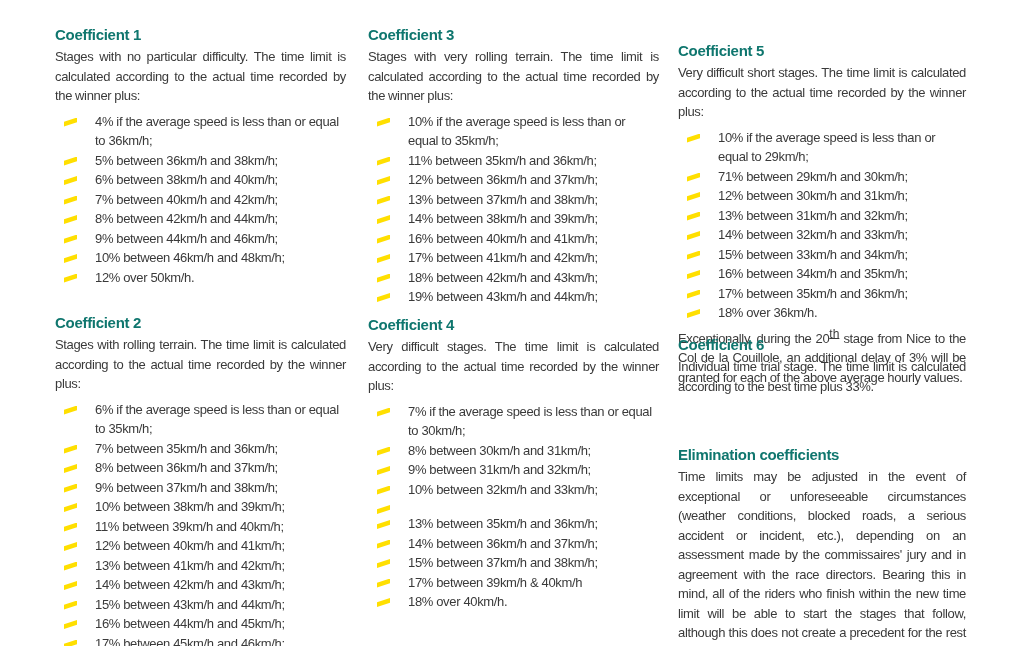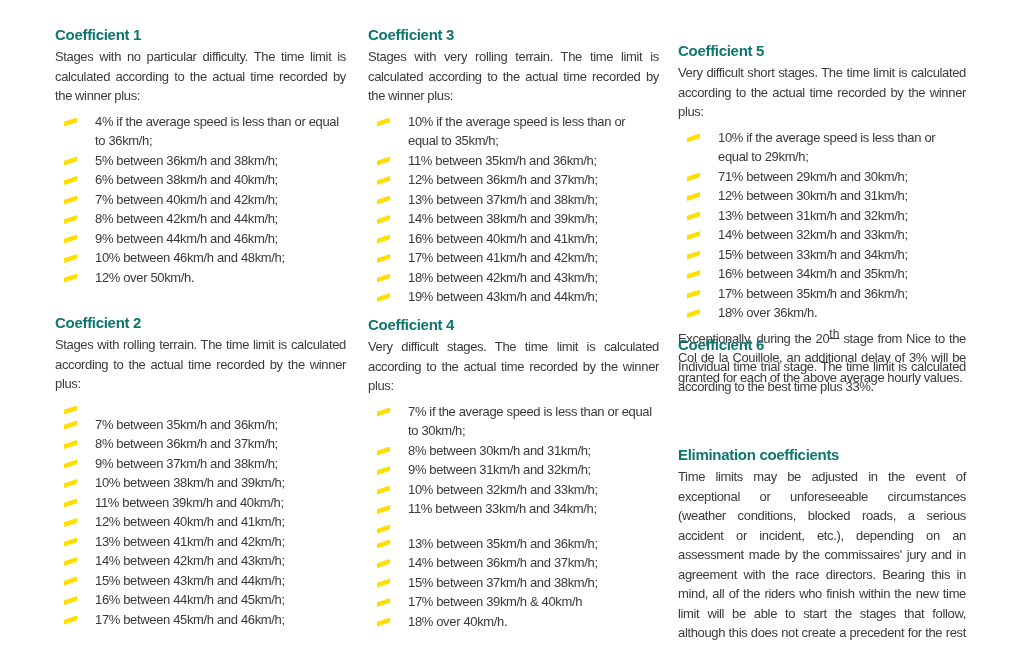--- a/index.html
+++ b/index.html
@@ -124,20 +124,21 @@
     </ul>
 </section>
 
 <section class="sec" id="sec-c2">
   <h3>Coefficient 2</h3>
   <p class="intro">Stages with rolling terrain. The time limit is calculated according to the actual time recorded by the winner plus:</p>
   <ul class="items">
 
       <li class="item">
         <span class="bullet"></span>
+        <span class="item-text">6% if the average speed is less than or equal to 35km/h;</span>
       </li>
 
       <li class="item">
         <span class="bullet"></span>
         <span class="item-text">7% between 35km/h and 36km/h;</span>
       </li>
 
       <li class="item">
         <span class="bullet"></span>
         <span class="item-text">8% between 36km/h and 37km/h;</span>
@@ -263,24 +264,20 @@
       <li class="item">
         <span class="bullet"></span>
         <span class="item-text">9% between 31km/h and 32km/h;</span>
       </li>
 
       <li class="item">
         <span class="bullet"></span>
         <span class="item-text">10% between 32km/h and 33km/h;</span>
       </li>
 
-      <li class="item">
-        <span class="bullet"></span>
-        <span class="item-text">11% between 33km/h and 34km/h;</span>
-      </li>
 
       <li class="item">
         <span class="bullet"></span>
       </li>
 
       <li class="item">
         <span class="bullet"></span>
         <span class="item-text">13% between 35km/h and 36km/h;</span>
       </li>
 

